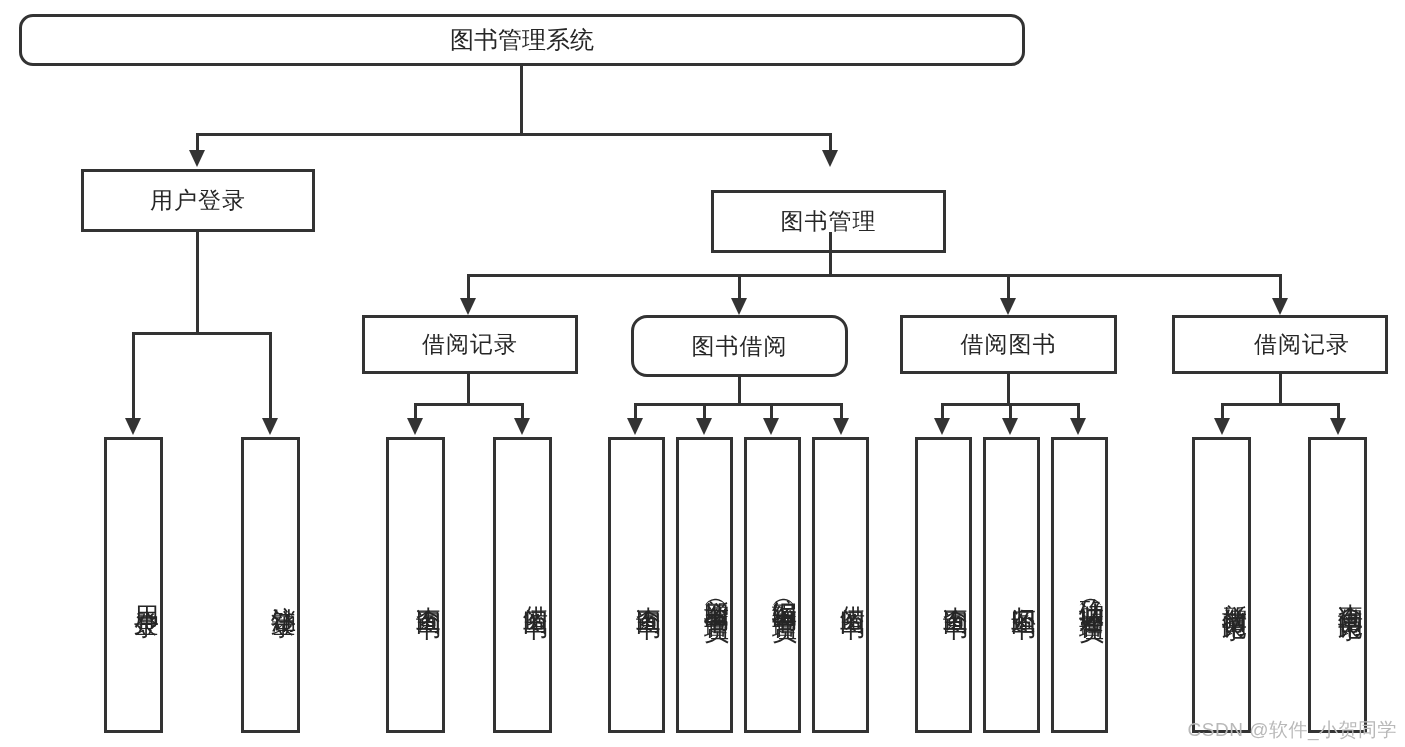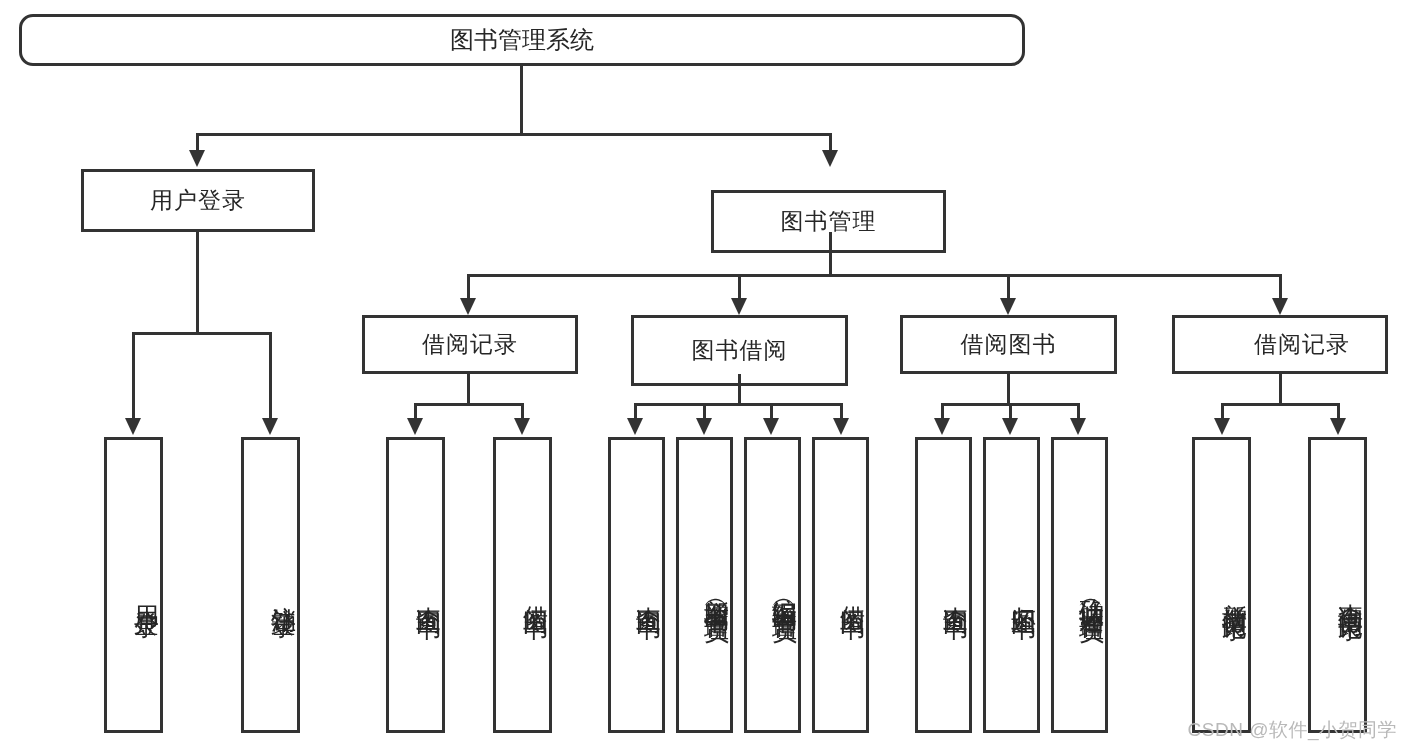--- a/index.html
+++ b/index.html
@@ -120,21 +120,21 @@
   <div class="vline" style="left:738px; top:274px; height:27px;"></div>
   <div class="arrow" style="left:731px; top:298px;"></div>
   <div class="vline" style="left:1007px; top:274px; height:27px;"></div>
   <div class="arrow" style="left:1000px; top:298px;"></div>
   <div class="vline" style="left:1279px; top:274px; height:27px;"></div>
   <div class="arrow" style="left:1272px; top:298px;"></div>
 
   <div class="node horiz" style="left:362px; top:315px; width:216px; height:59px;">
     <span class="lbl">借阅记录</span>
   </div>
-  <div class="node horiz" style="left:631px; top:315px; width:217px; height:71px;">
+  <div class="node horiz" style="left:631px; top:315px; width:217px; height:62px;border-radius:16px;">
     <span class="lbl">图书借阅</span>
   </div>
   <div class="node horiz" style="left:900px; top:315px; width:217px; height:59px;">
     <span class="lbl">借阅图书</span>
   </div>
   <div class="node horiz" style="left:1172px; top:315px; width:216px; height:59px;padding-left:44px;">
     <span class="lbl">借阅记录</span>
   </div>
 
   <div class="vline" style="left:467px; top:374px; height:32px;"></div>

